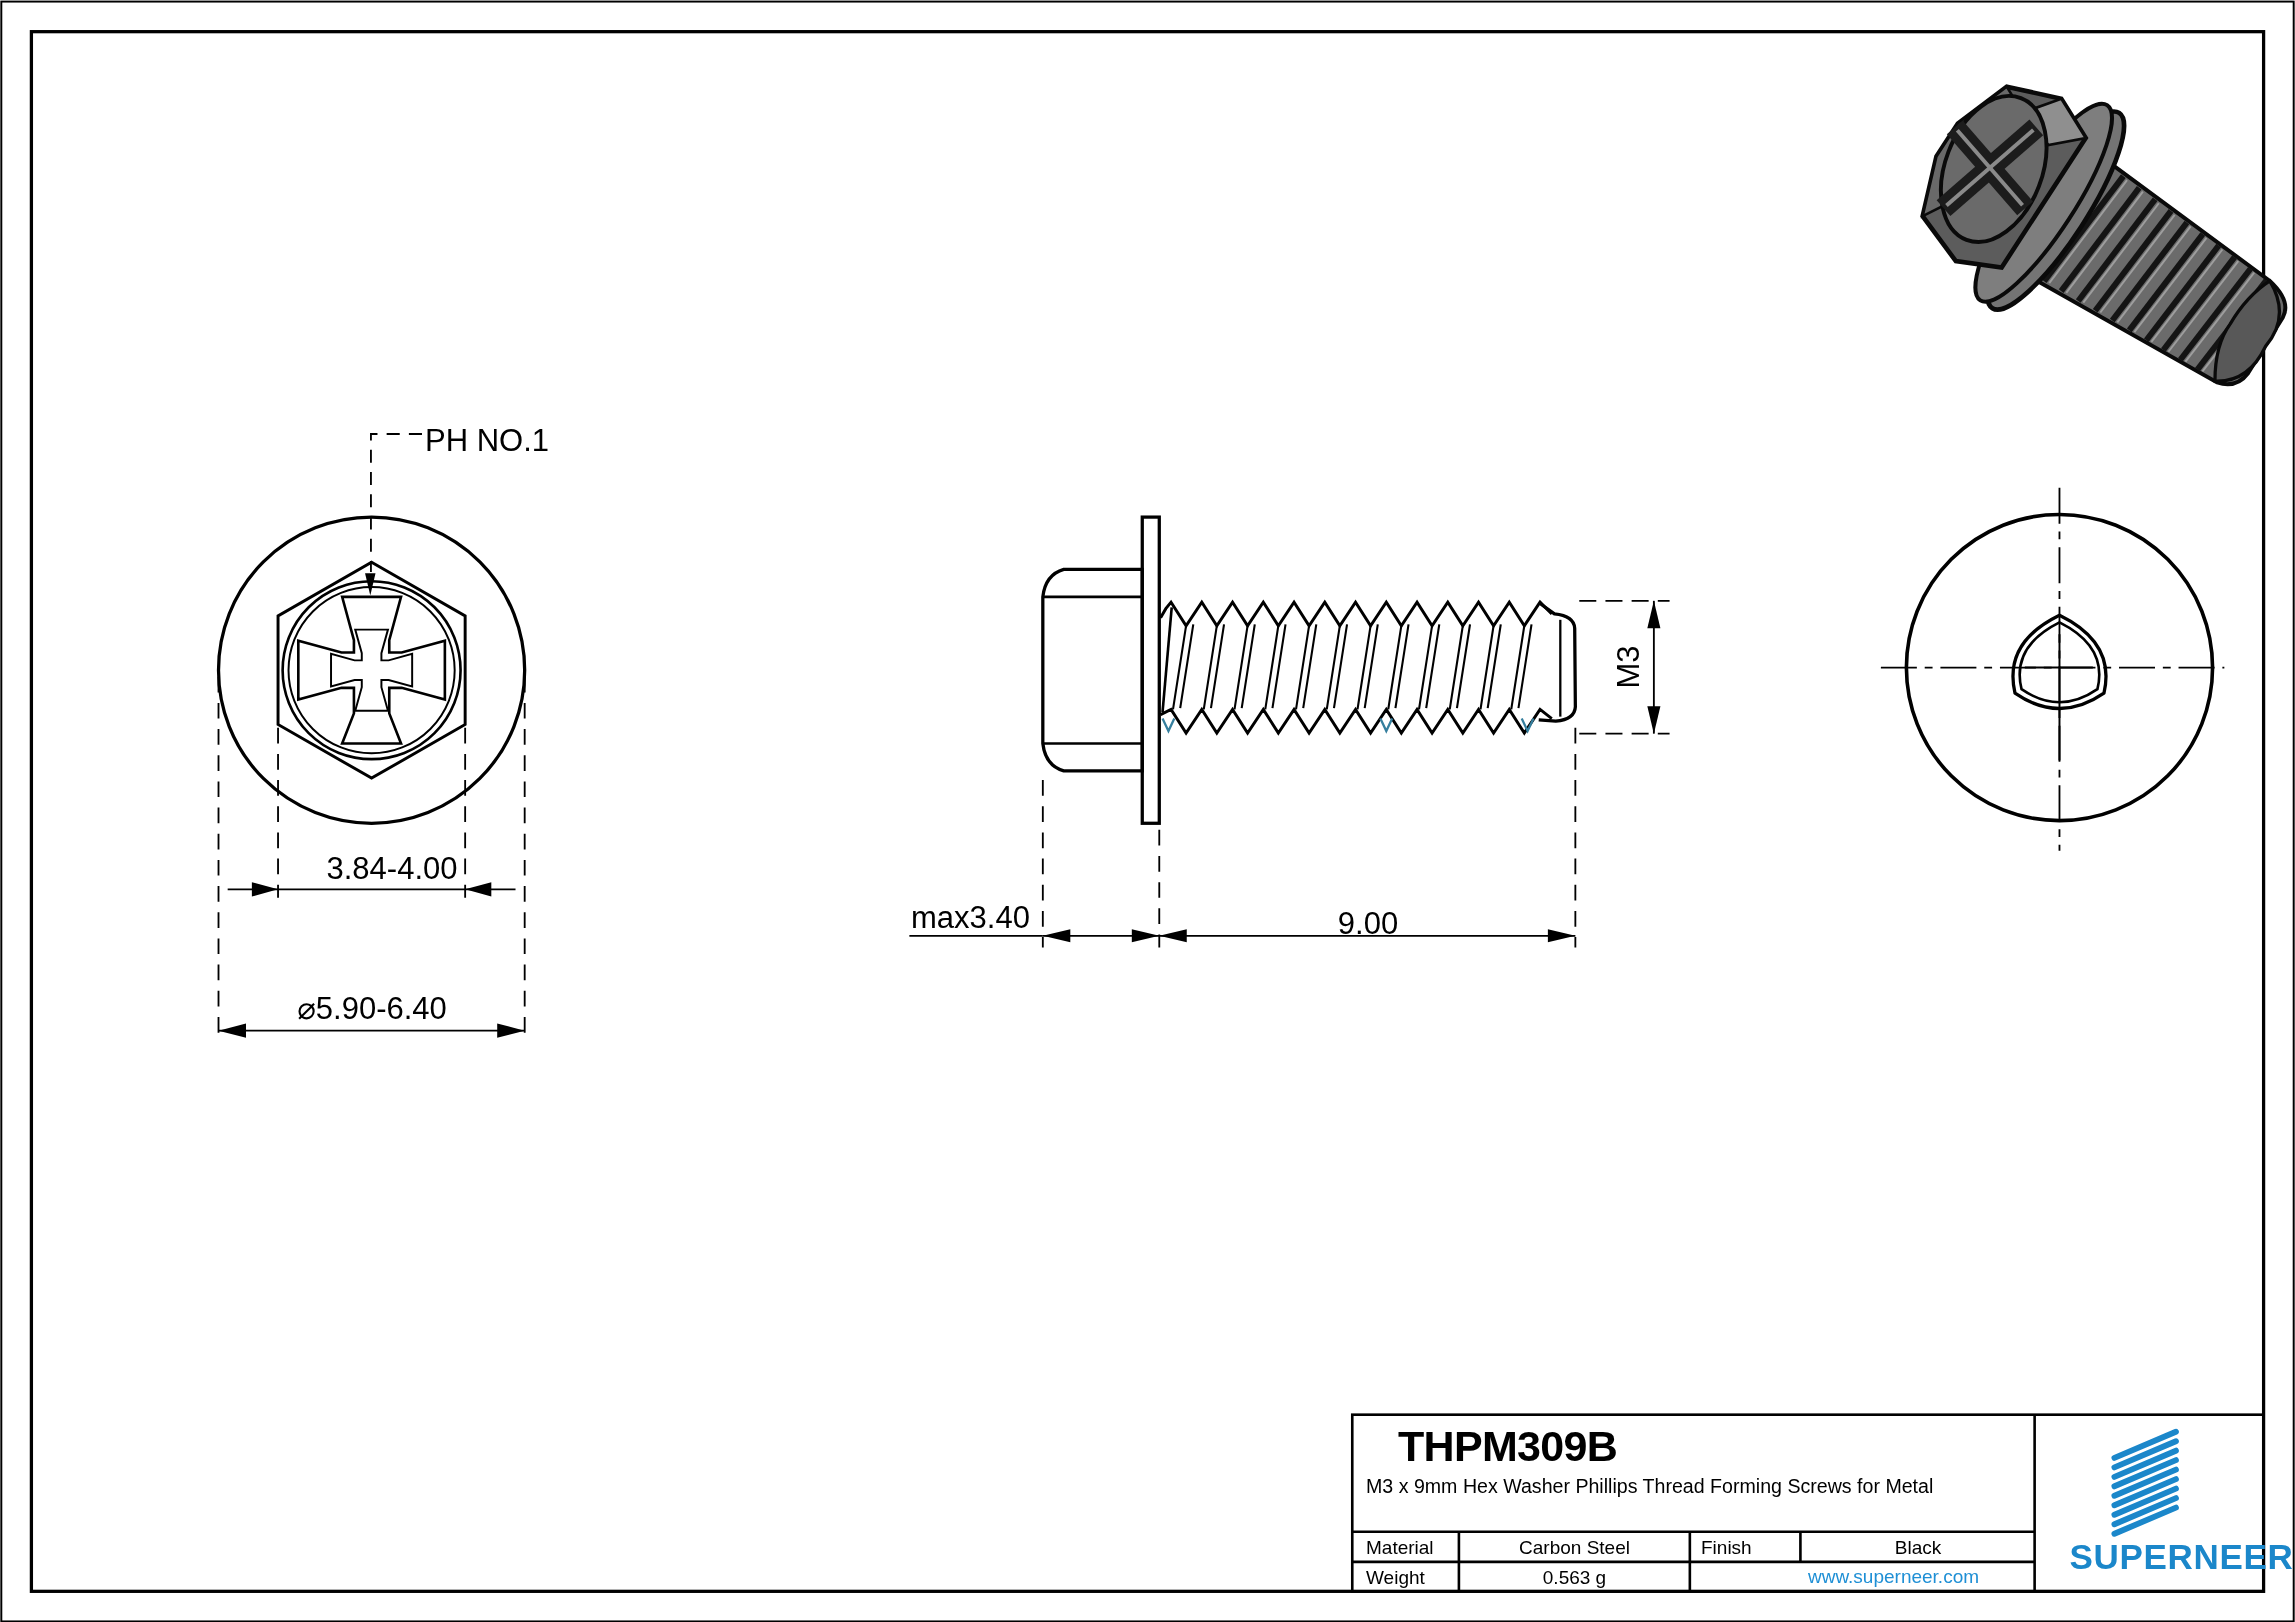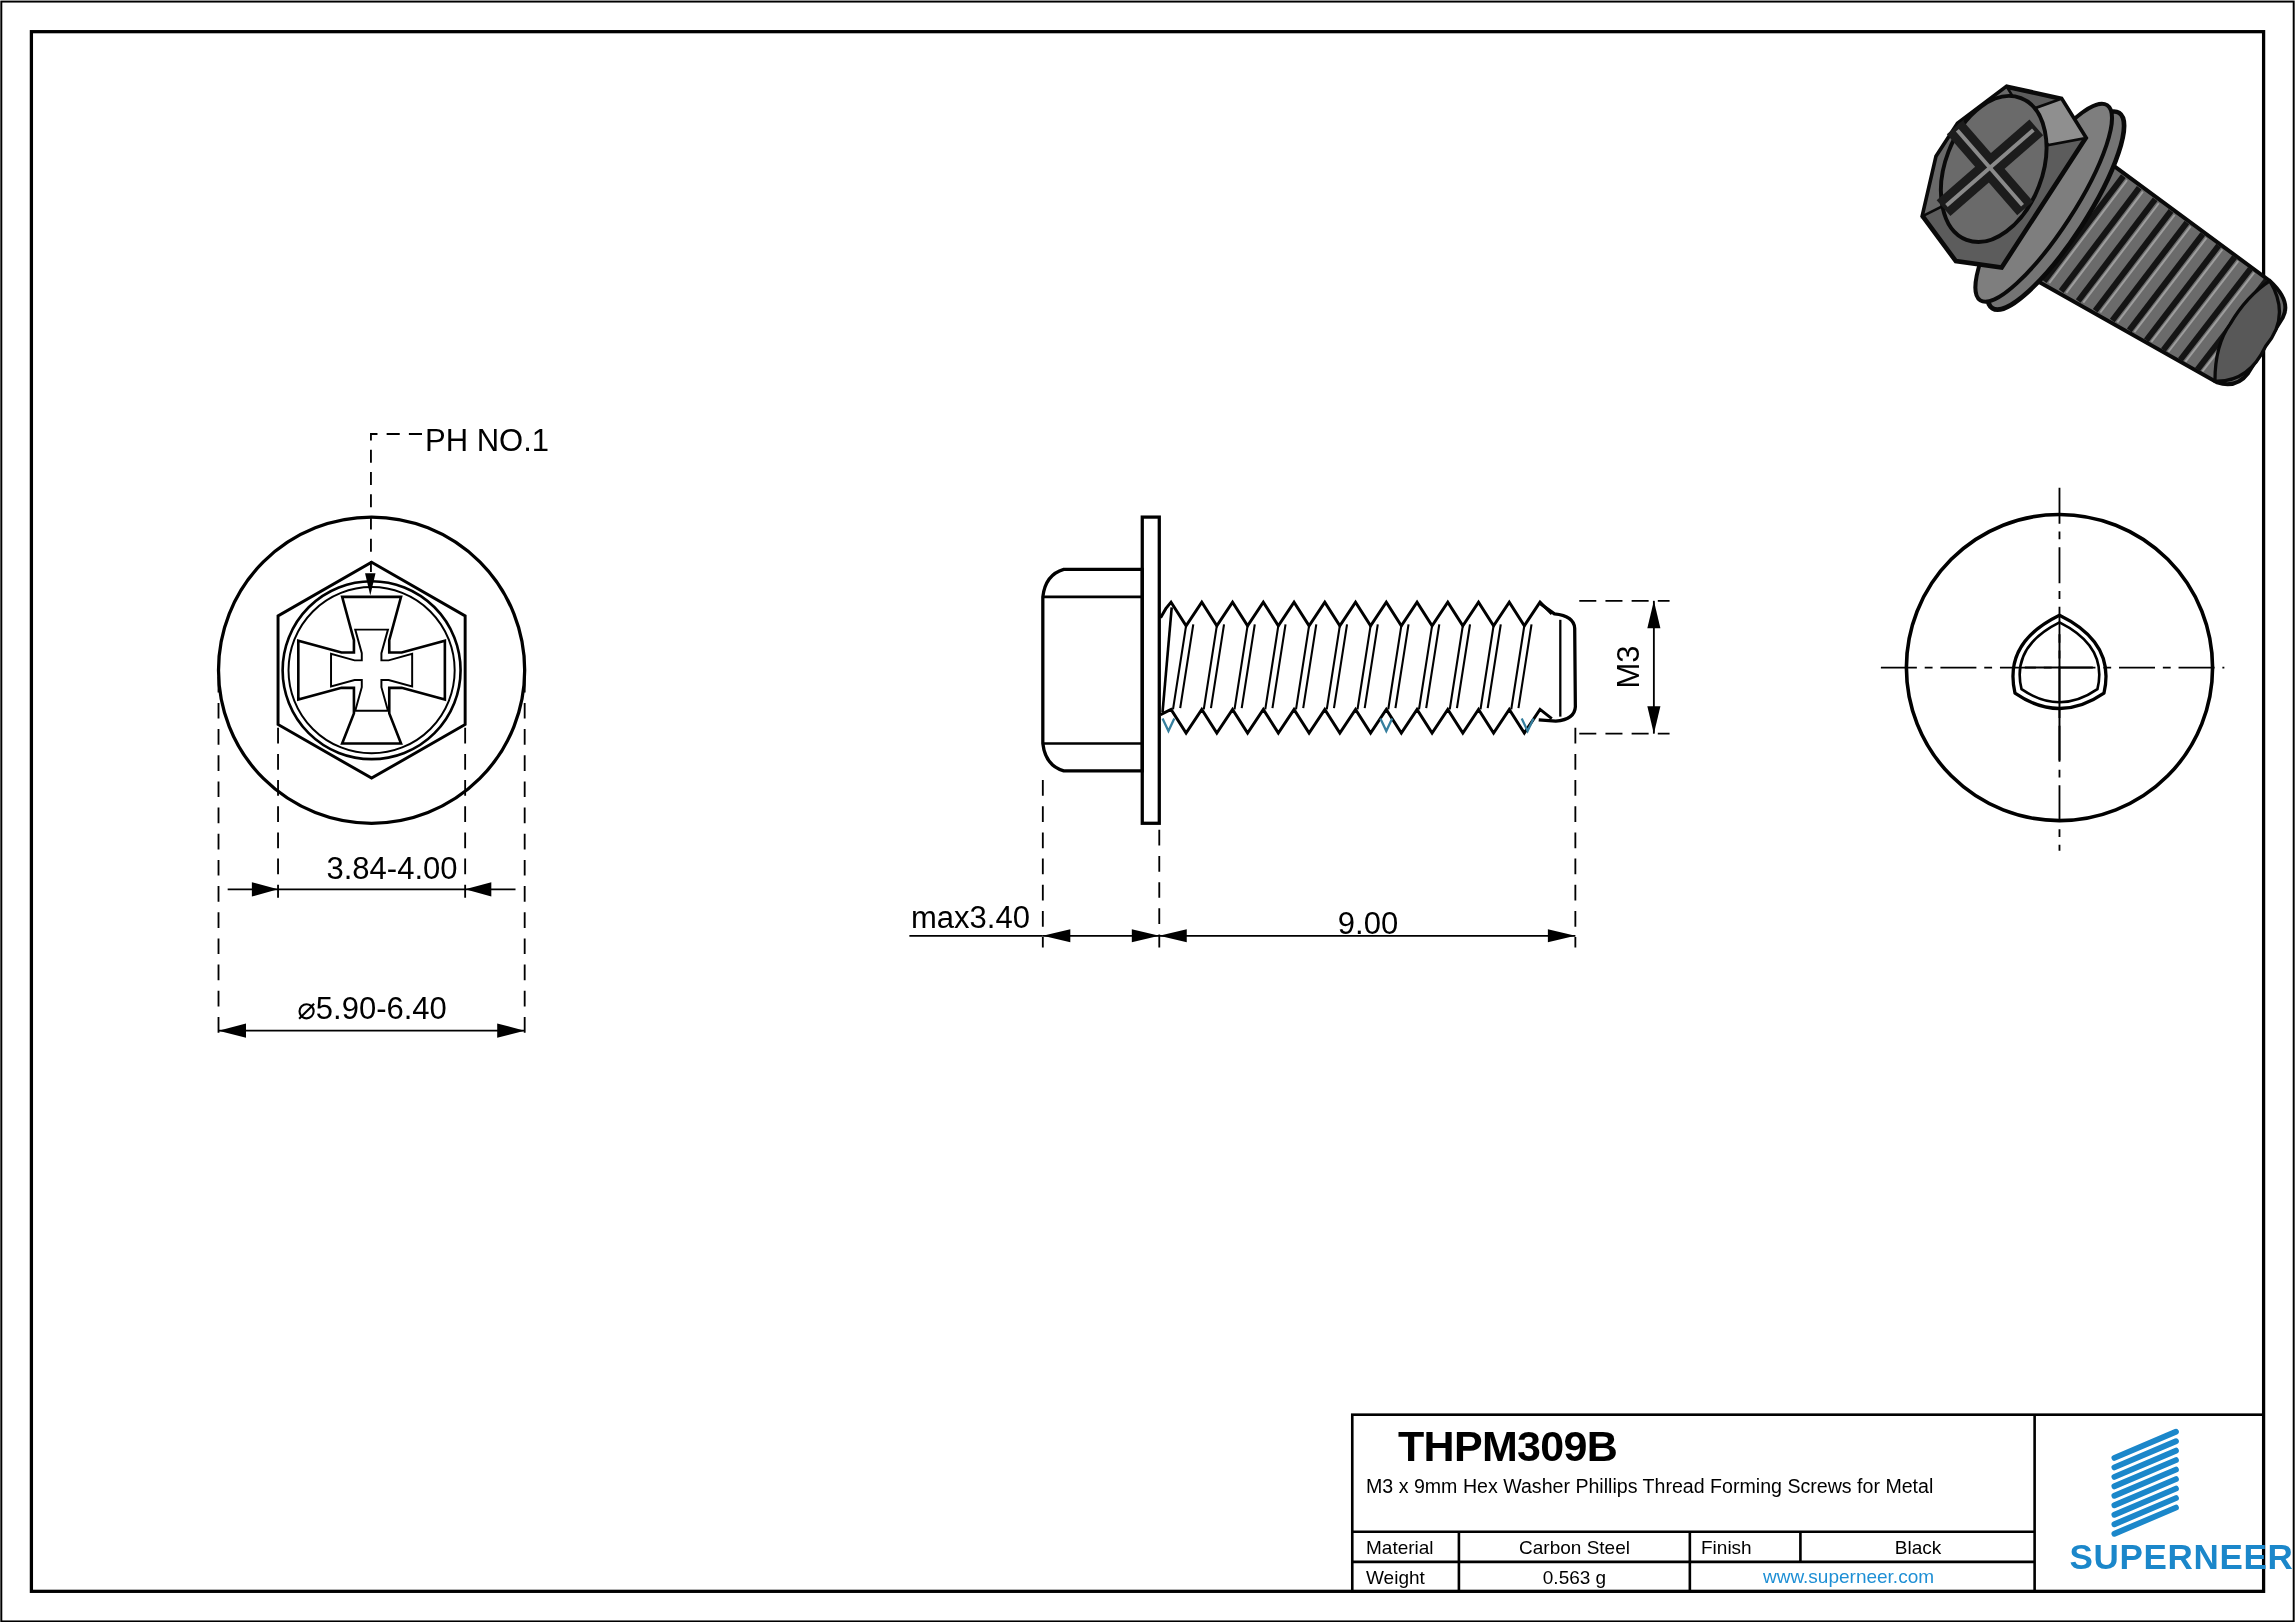--- a/index.html
+++ b/index.html
@@ -232,18 +232,18 @@
 
 <div class="lbl pn" style="left:1366px;top:1424px;margin-left:32px;">THPM309B</div>
 <div class="lbl desc" style="left:1366px;top:1476px;">M3 x 9mm Hex Washer Phillips Thread Forming Screws for Metal</div>
 
 <div class="lbl cell" style="left:1366px;top:1538px;">Material</div>
 <div class="lbl cellc" style="left:1459px;top:1538px;width:231px;">Carbon Steel</div>
 <div class="lbl cell" style="left:1701px;top:1538px;">Finish</div>
 <div class="lbl cellc" style="left:1801px;top:1538px;width:234px;">Black</div>
 <div class="lbl cell" style="left:1366px;top:1568px;">Weight</div>
 <div class="lbl cellc" style="left:1459px;top:1568px;width:231px;">0.563 g</div>
-<div class="lbl cellc link" style="left:1690px;top:1567px;width:317px;">www.superneer.com</div>
+<div class="lbl cellc link" style="left:1735px;top:1567px;width:317px;">www.superneer.com</div>
 
 <div class="lbl brand" style="left:2035px;top:1539px;width:229px;">SUPERNEER</div>
 
 </div>
 
 
 </body></html>

